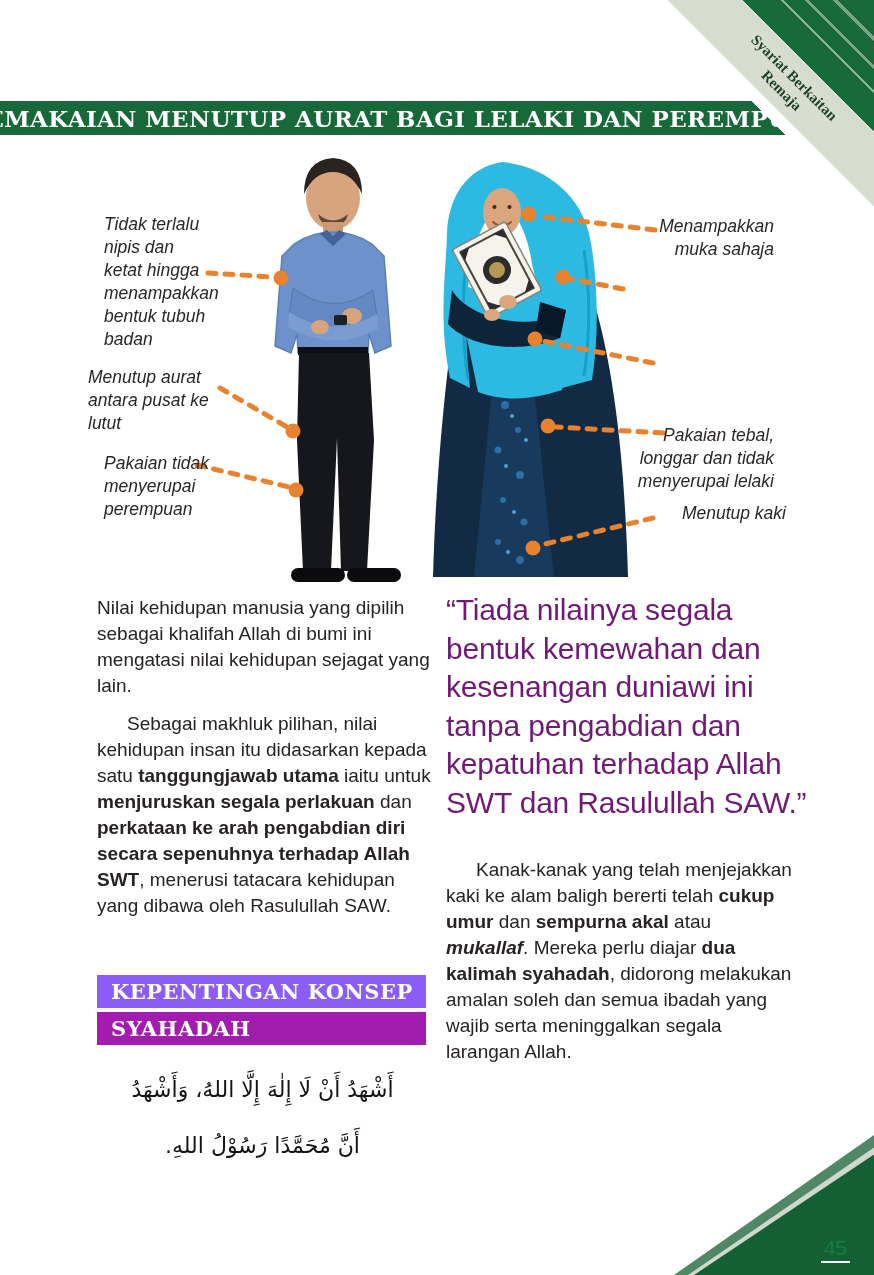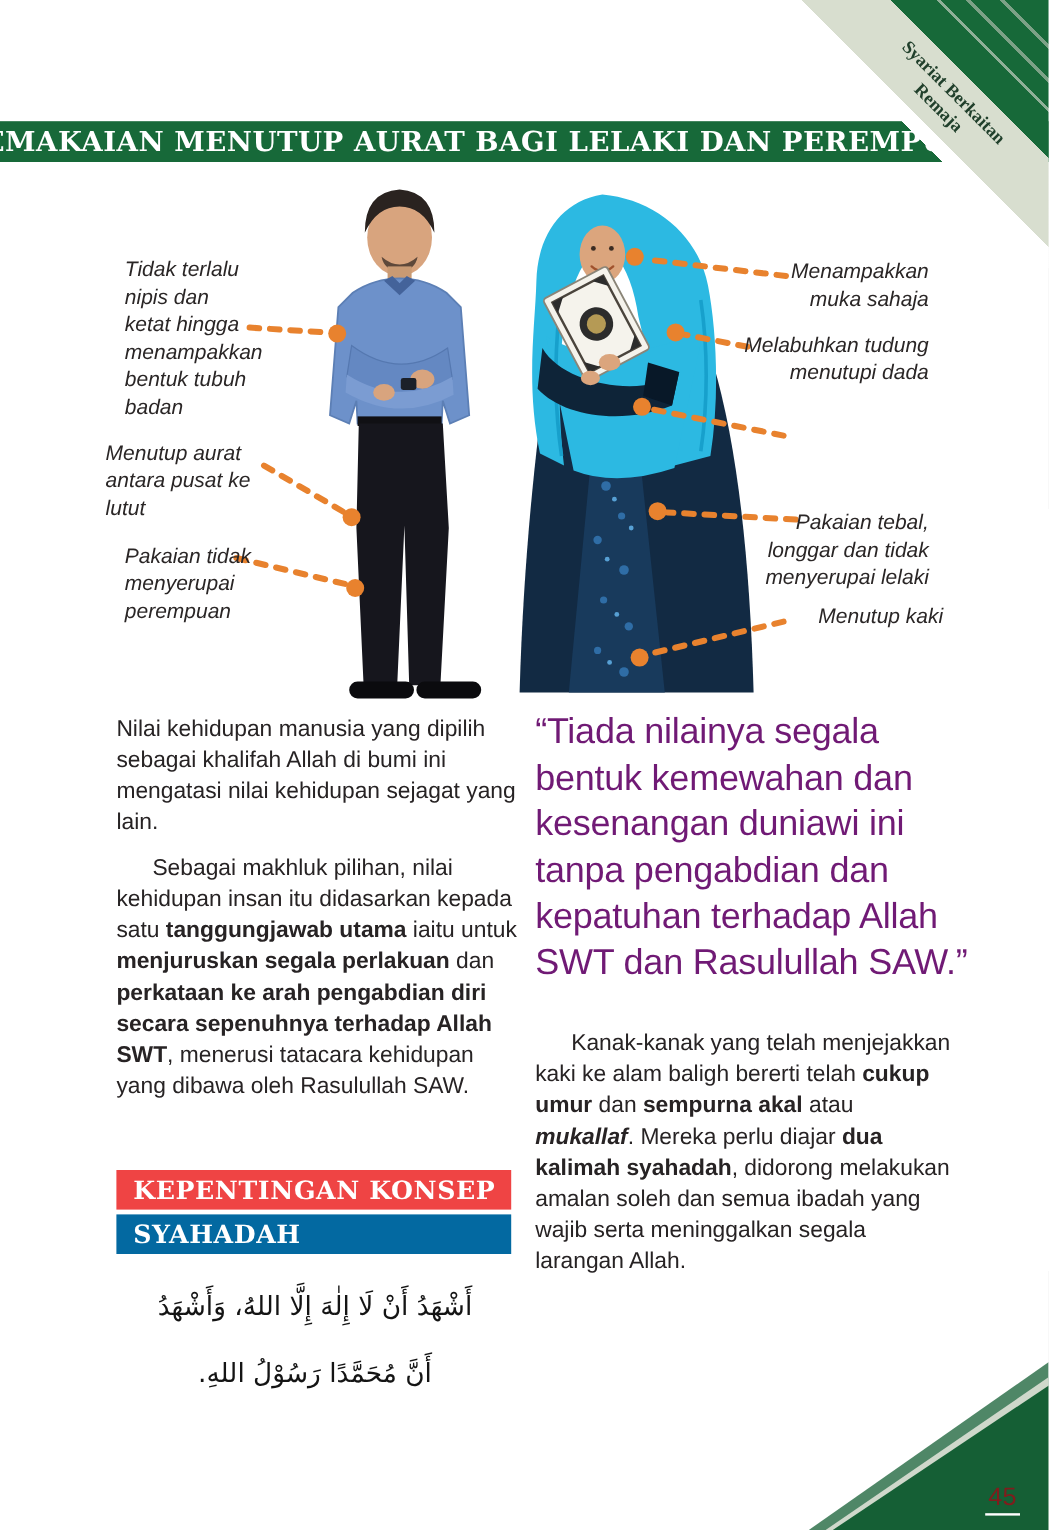--- a/index.html
+++ b/index.html
@@ -65,40 +65,40 @@
 
   
   .sec-bar {
     position:absolute; left:97px; width:329px; height:33px;
     display:flex; align-items:center; padding-left:14px; box-sizing:border-box;
   }
   .sec-bar span {
     color:#fff; font-family:"DejaVu Serif", serif; font-weight:bold;
     font-size:21px; letter-spacing:0.5px;
   }
-  .sec-bar.one { top:975px; background:#ef4444; }
-  .sec-bar.two { top:1012px; background:#0369a1; }
+  .sec-bar.one { top:975px; background:#8b5cf6; }
+  .sec-bar.two { top:1012px; background:#a21caf; }
 
   
   .arabic {
     position:absolute; left:90px; top:1062px; width:345px;
     direction:rtl; text-align:center;
     font-family:"DejaVu Sans", sans-serif;
     font-size:22px; line-height:56px; color:#141414; white-space:pre-line;
   }
 
   
   .page-corner { position:absolute; right:0; bottom:0; width:200px; height:140px; z-index:2; }
   .page-corner .t1, .page-corner .t2, .page-corner .t3 { position:absolute; inset:0; }
   .page-corner .t1 { background:#4f8767; clip-path:polygon(0% 100%, 100% 0%, 100% 100%); }
   .page-corner .t2 { background:#cfd8cb; clip-path:polygon(7% 100%, 100% 9%, 100% 100%); }
   .page-corner .t3 { background:#155f35; clip-path:polygon(10% 100%, 100% 14%, 100% 100%); }
   .page-num {
     position:absolute; right:24px; bottom:12px;
-    color:#7f1d1d; font-size:21px; line-height:24px;
+    color:#15803d; font-size:21px; line-height:24px;
     border-bottom:2px solid #ffffff; padding:0 3px 1px;
   }
 </style>
 </head>
 <body>
 
 <div class="page">
 
   <div class="title-bar">
     <h1>PEMAKAIAN MENUTUP AURAT BAGI LELAKI DAN PEREMPUAN</h1>
@@ -199,22 +199,20 @@
 badan</div>
   <div class="callout" style="left:88px; top:366px; width:150px;">Menutup aurat
 antara pusat ke
 lutut</div>
   <div class="callout" style="left:104px; top:452px; width:150px;">Pakaian tidak
 menyerupai
 perempuan</div>
 
   <div class="callout right" style="right:100px; top:215px; width:170px;">Menampakkan
 muka sahaja</div>
-  <div class="callout right" style="right:100px; top:276px; width:200px;">Melabuhkan tudung
-menutupi dada</div>
   <div class="callout right" style="right:100px; top:424px; width:190px;">Pakaian tebal,
 longgar dan tidak
 menyerupai lelaki</div>
   <div class="callout right" style="right:88px; top:502px; width:170px;">Menutup kaki</div>
 
   <div class="body-col" style="left:97px; top:595px; width:340px;">
     <p class="body-par">Nilai kehidupan manusia yang dipilih sebagai khalifah Allah di bumi ini mengatasi nilai kehidupan sejagat yang lain.</p>
     <p class="body-par indent" style="margin-top:12px;"><span>Sebagai makhluk pilihan, nilai kehidupan insan itu didasarkan kepada satu </span><strong>tanggungjawab utama</strong><span> iaitu untuk </span><strong>menjuruskan segala perlakuan</strong><span> dan </span><strong>perkataan ke arah pengabdian diri secara sepenuhnya terhadap Allah SWT</strong><span>, menerusi tatacara kehidupan yang dibawa oleh Rasulullah SAW.</span></p>
   </div>
 

